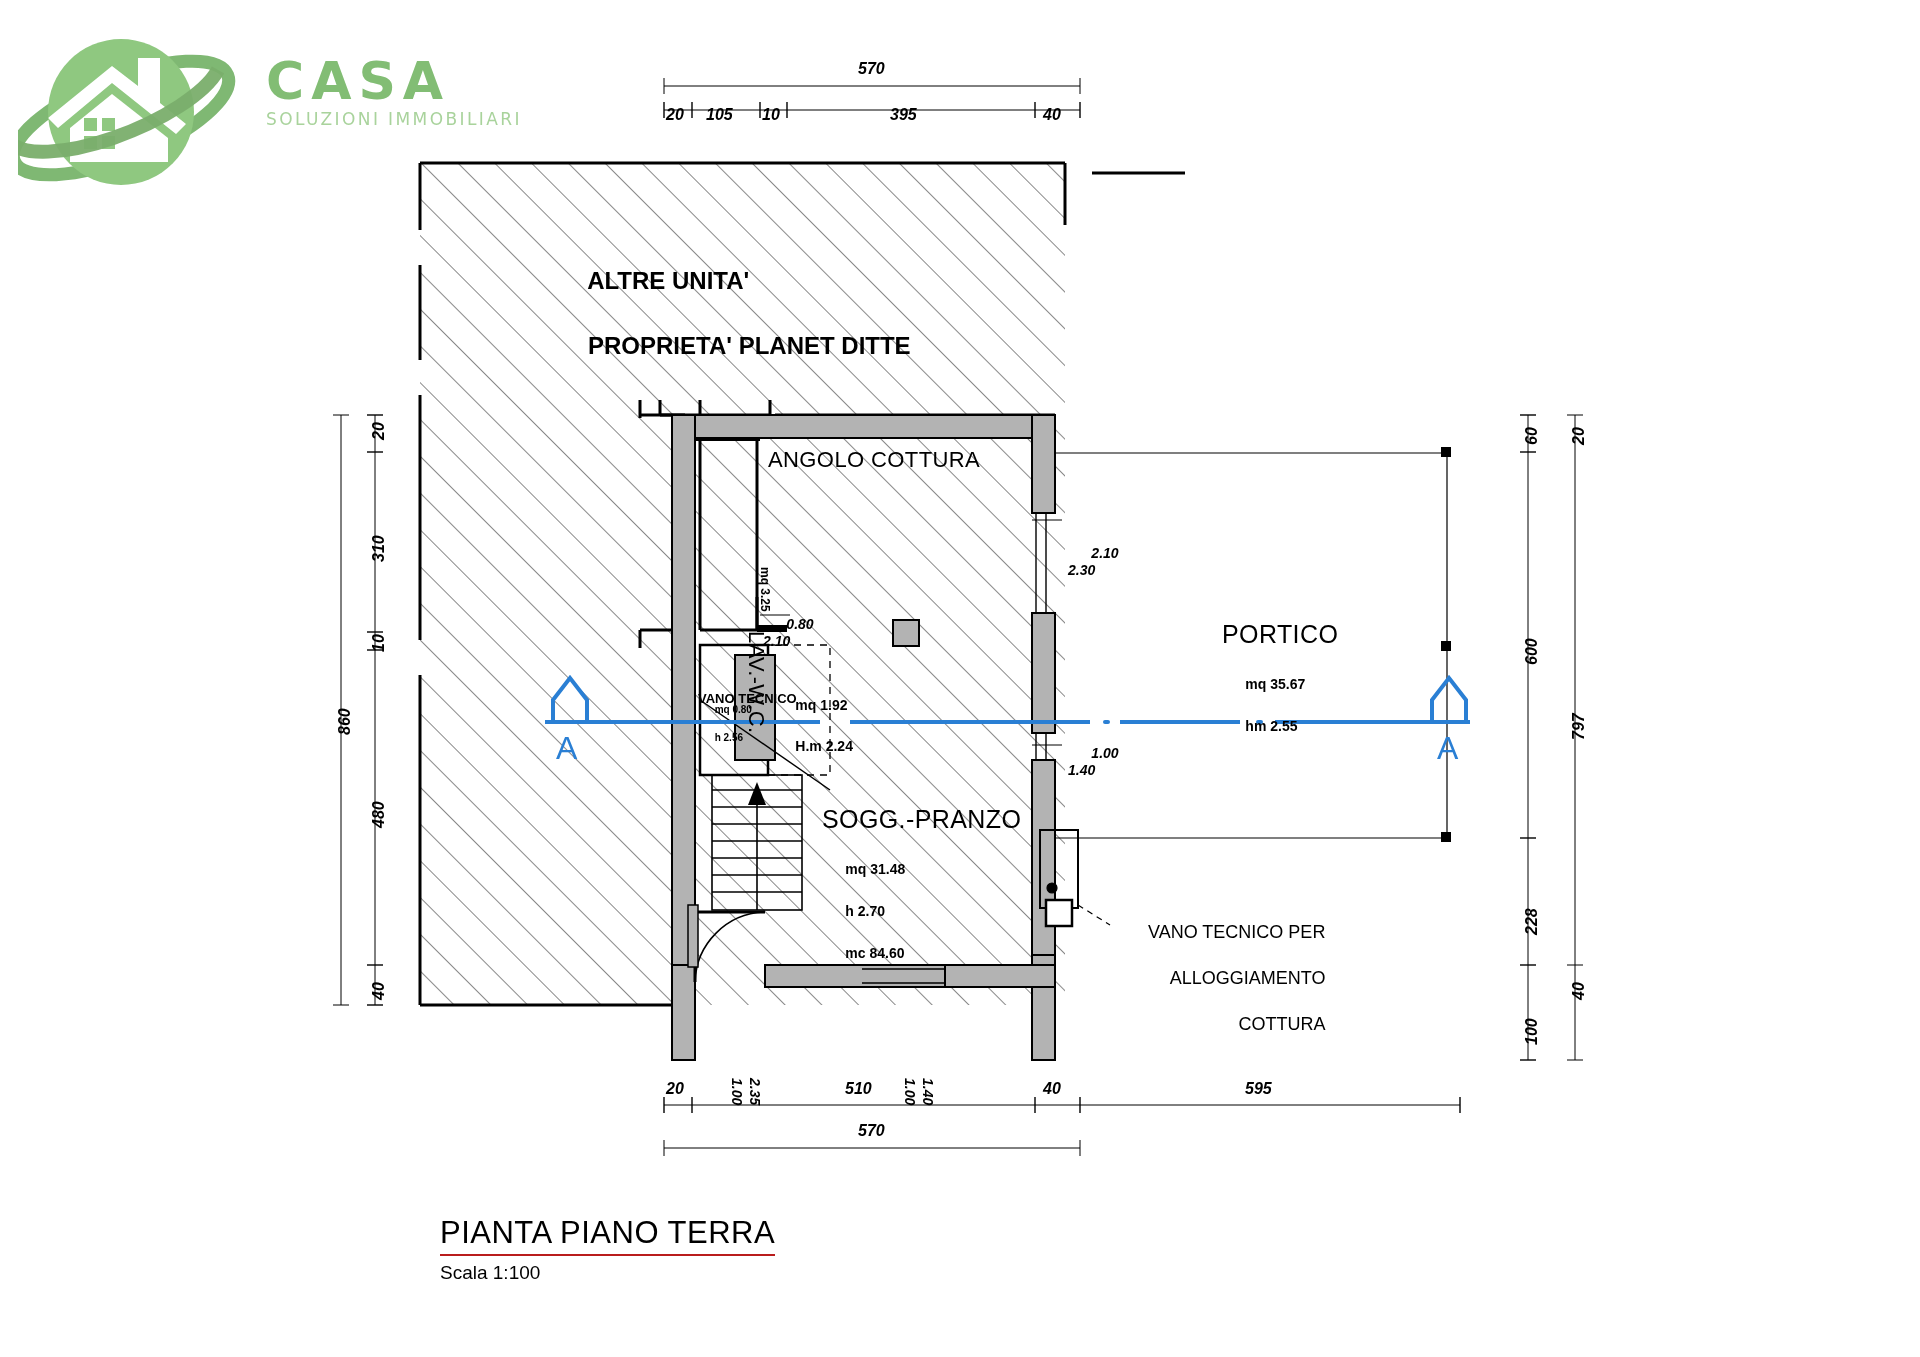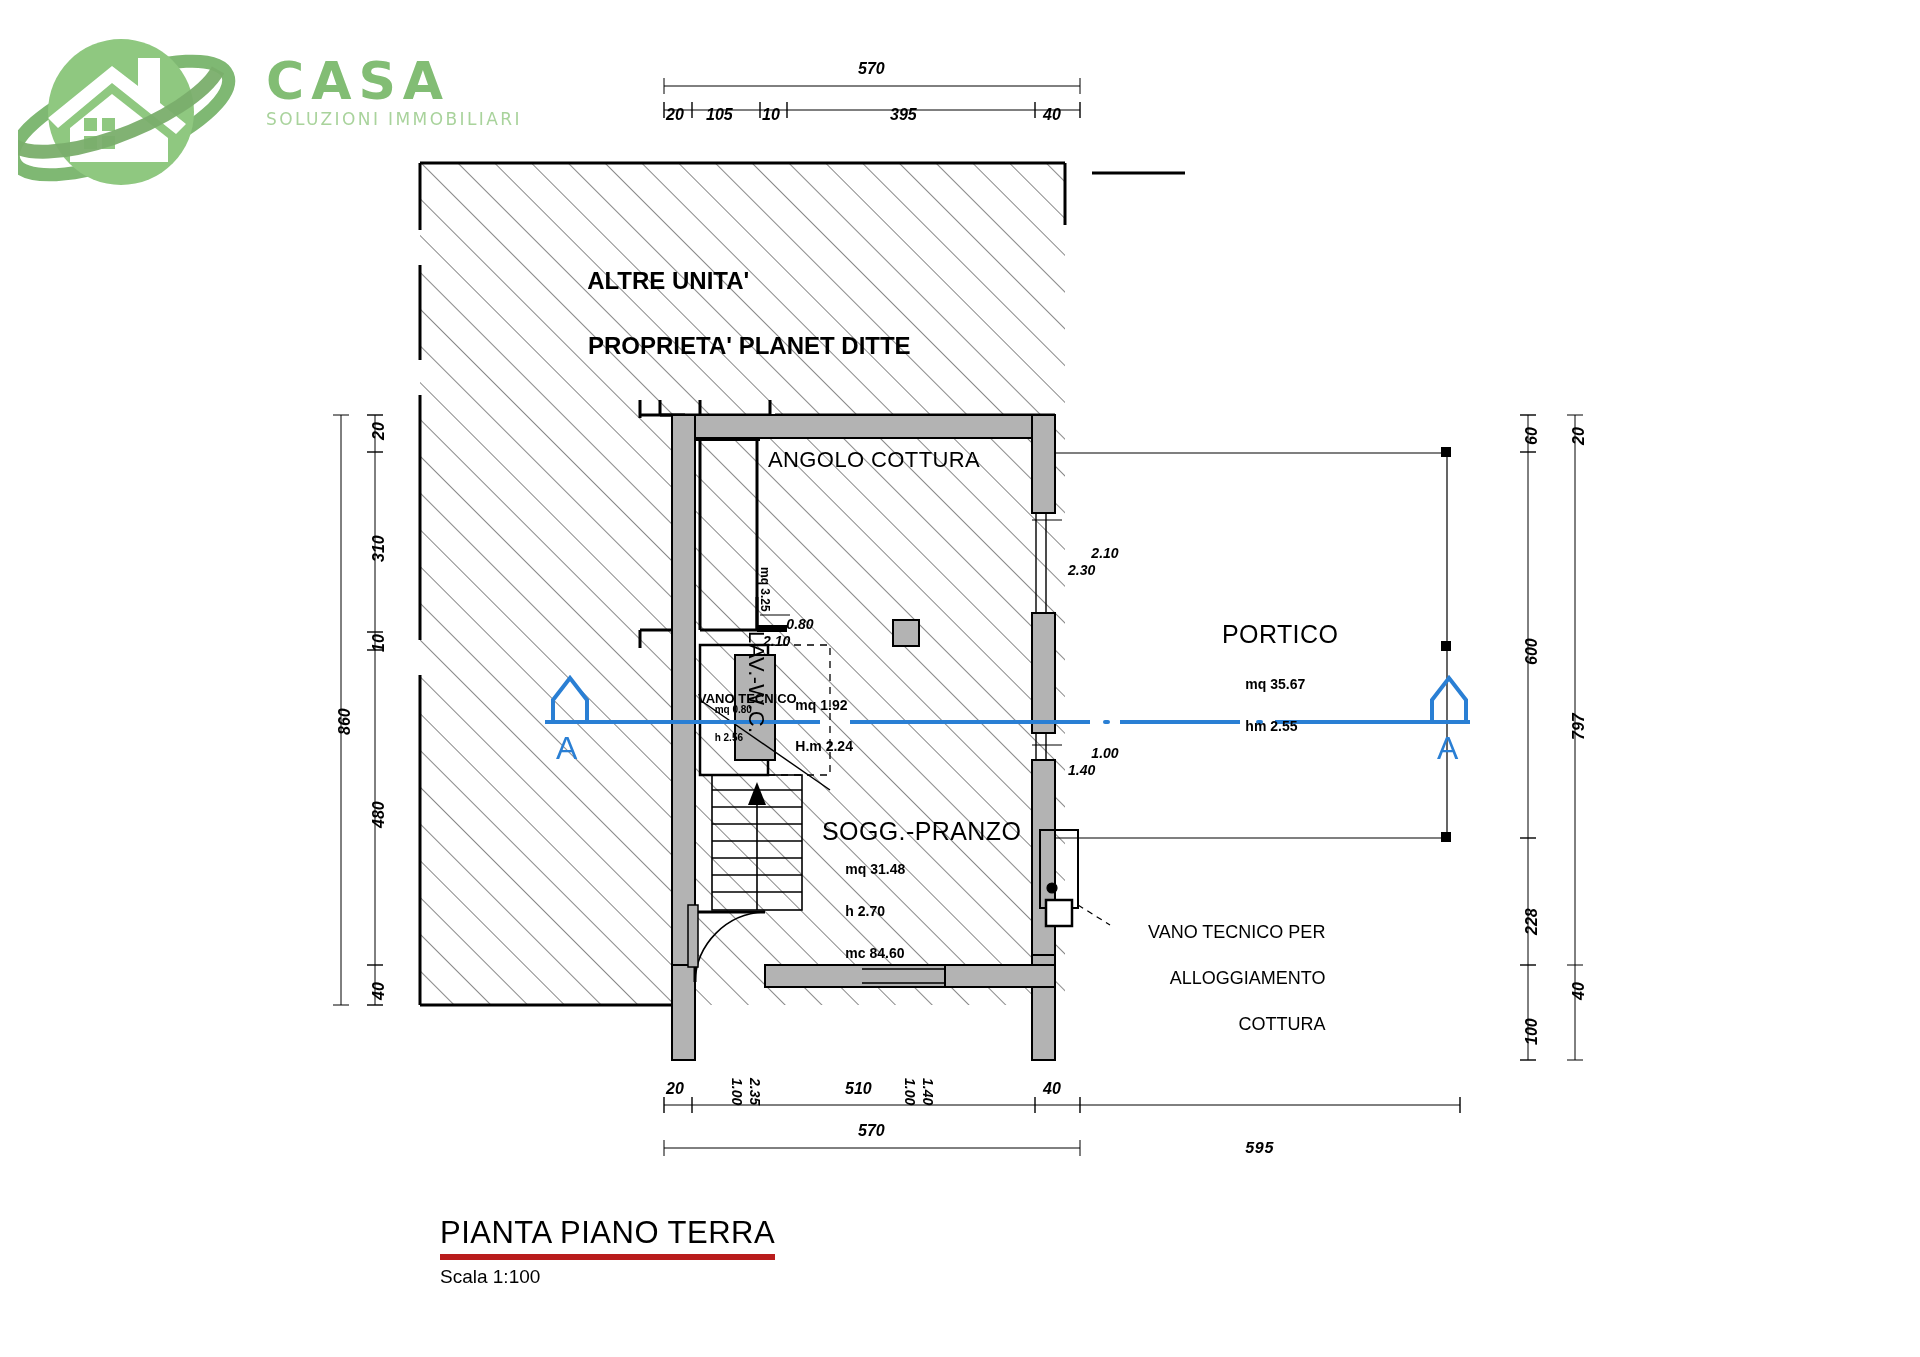--- a/index.html
+++ b/index.html
@@ -80,21 +80,21 @@
   .room-sub-sm { font-size: 12px; font-weight: bold; }
   .note { font-size: 18px; line-height: 1.28; }
   .hatch-label { font-size: 24px; font-weight: bold; line-height: 1.35; }
 
   
   #title-block { position: absolute; left: 440px; top: 1215px; }
   #plan-title {
     font-size: 31px; color: #000;
     font-family: "Liberation Sans", sans-serif;
     letter-spacing: 0.5px;
-    border-bottom: 6px solid #b91c1c;
+    border-bottom: 2px solid #b91c1c;
     display: inline-block; padding-bottom: 3px;
   }
   #plan-scale {
     font-size: 19px; color: #000; margin-top: 6px;
     font-family: "Liberation Sans", sans-serif;
   }
 </style>
 </head>
 <body>
 
@@ -323,21 +323,21 @@
     <div class="t room-sub-sm" style="left:698px; top:689px; font-size:10px; line-height:1.4;">
       <span>mq 0.80</span><br>
       <span>h 2.56</span>
     </div>
 
     <div class="t room-sub" style="left:772px; top:675px; line-height:1.45;">
       <span>mq 1.92</span><br>
       <span>H.m 2.24</span>
     </div>
 
-    <div class="t room-name-big" style="left:822px; top:805px;margin-top:12px;">SOGG.-PRANZO</div>
+    <div class="t room-name-big" style="left:822px; top:805px;">SOGG.-PRANZO</div>
     <div class="t room-sub" style="left:822px; top:838px; line-height:1.5;">
       <span>mq 31.48</span><br>
       <span>h 2.70</span><br>
       <span>mc 84.60</span>
     </div>
 
     <div class="t room-name-big" style="left:1222px; top:620px;">PORTICO</div>
     <div class="t room-sub" style="left:1222px; top:653px; line-height:1.5;">
       <span>mq 35.67</span><br>
       <span>hm 2.55</span>
@@ -397,21 +397,21 @@
     <div class="t dim" style="left:1523px; top:1045px;"><span class="rot90" style="display:inline-block;">100</span></div>
 
     <div class="t dim" style="left:1570px; top:445px;"><span class="rot90" style="display:inline-block;">20</span></div>
     <div class="t dim" style="left:1570px; top:1000px;"><span class="rot90" style="display:inline-block;">40</span></div>
 
     <div class="t dim" style="left:1570px; top:740px;"><span class="rot90" style="display:inline-block;">797</span></div>
 
     <div class="t dim" style="left:666px; top:1080px;">20</div>
     <div class="t dim" style="left:845px; top:1080px;">510</div>
     <div class="t dim" style="left:1043px; top:1080px;">40</div>
-    <div class="t dim" style="left:1245px; top:1140px;font-family:Liberation Mono, monospace;">595</div>
+    <div class="t dim" style="left:1245px; top:1080px;">595</div>
 
     <div class="t dim" style="left:858px; top:1122px;">570</div>
 
     <div class="t" style="left:556px; top:730px; font-size:32px; color:#2a7fd4;">A</div>
     <div class="t" style="left:1437px; top:730px; font-size:32px; color:#2a7fd4;">A</div>
   </div>
 
   <div id="title-block">
     <div id="plan-title">PIANTA PIANO TERRA</div>
     <div id="plan-scale">Scala 1:100</div>

